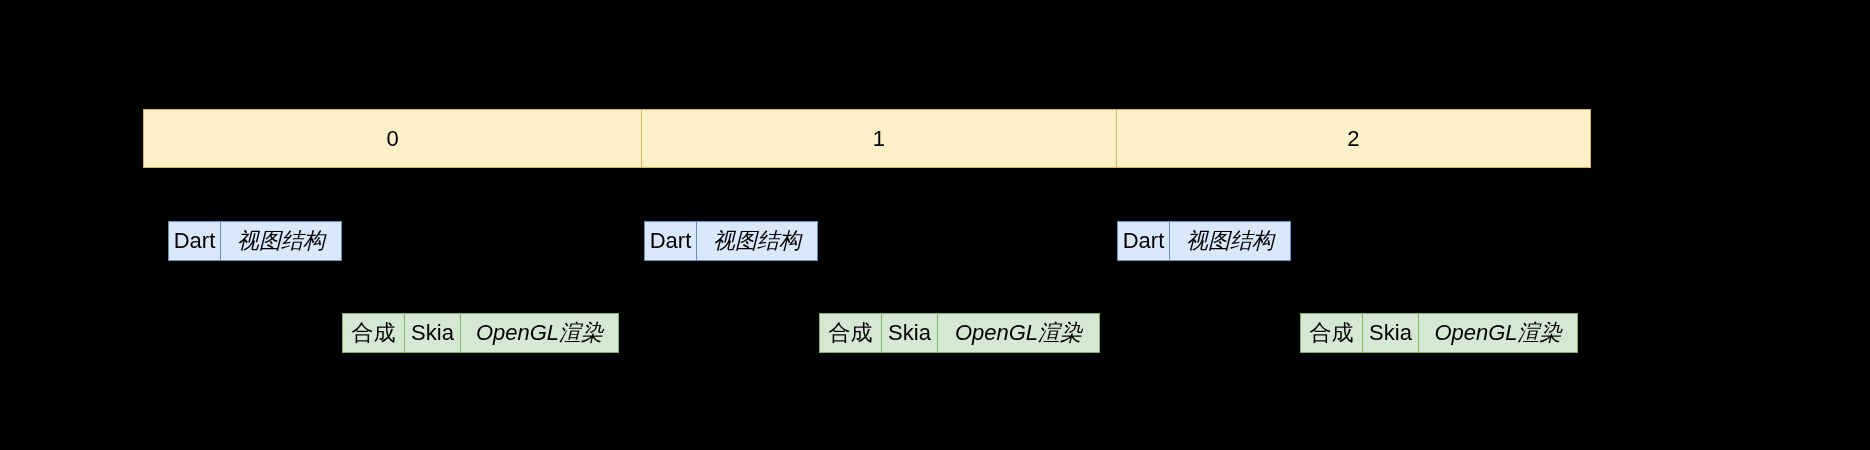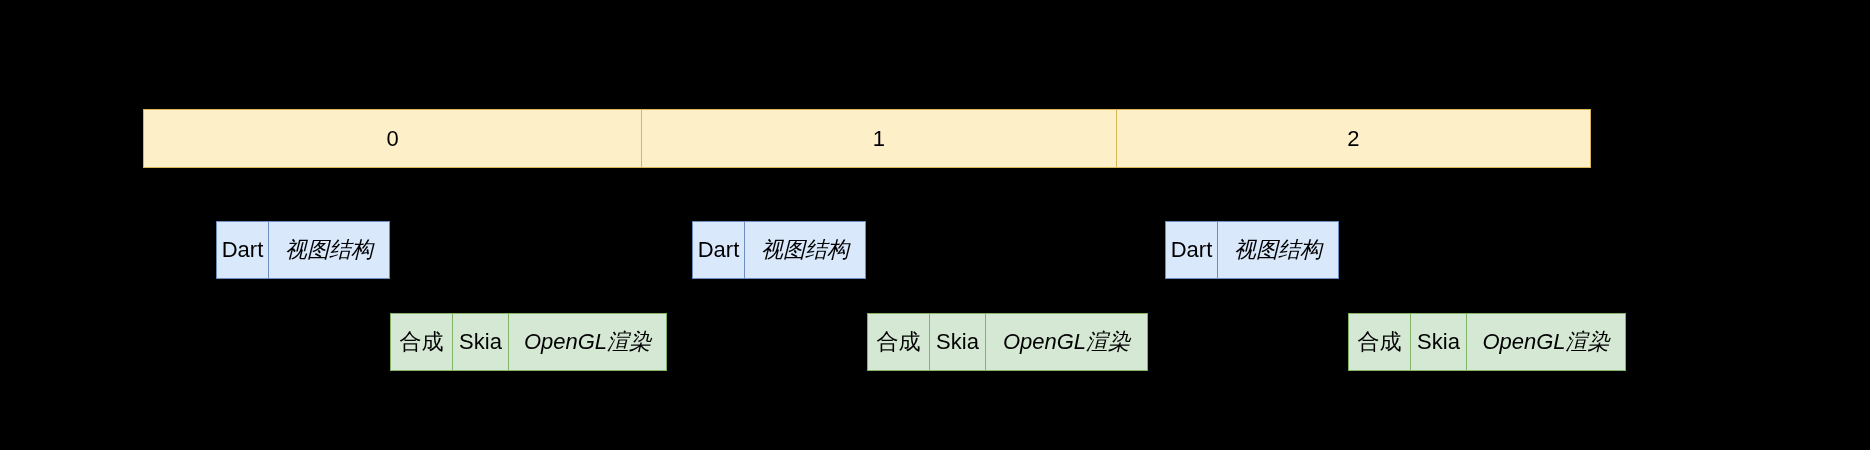--- a/index.html
+++ b/index.html
@@ -45,24 +45,23 @@
   }
   .timeline-cell:last-child {
     border-right: none;
   }
 
   
   .box {
     position: absolute;
     box-sizing: border-box;
     display: flex;
-    height: 58px;
+    height: 40px;
     border-width: 1px;
     border-style: solid;
-    margin-left: 48px;
   }
   .box .cell {
     box-sizing: border-box;
     display: flex;
     align-items: center;
     justify-content: center;
     height: 100%;
     font-size: 22px;
     color: #000000;
     border-right-width: 1px;

